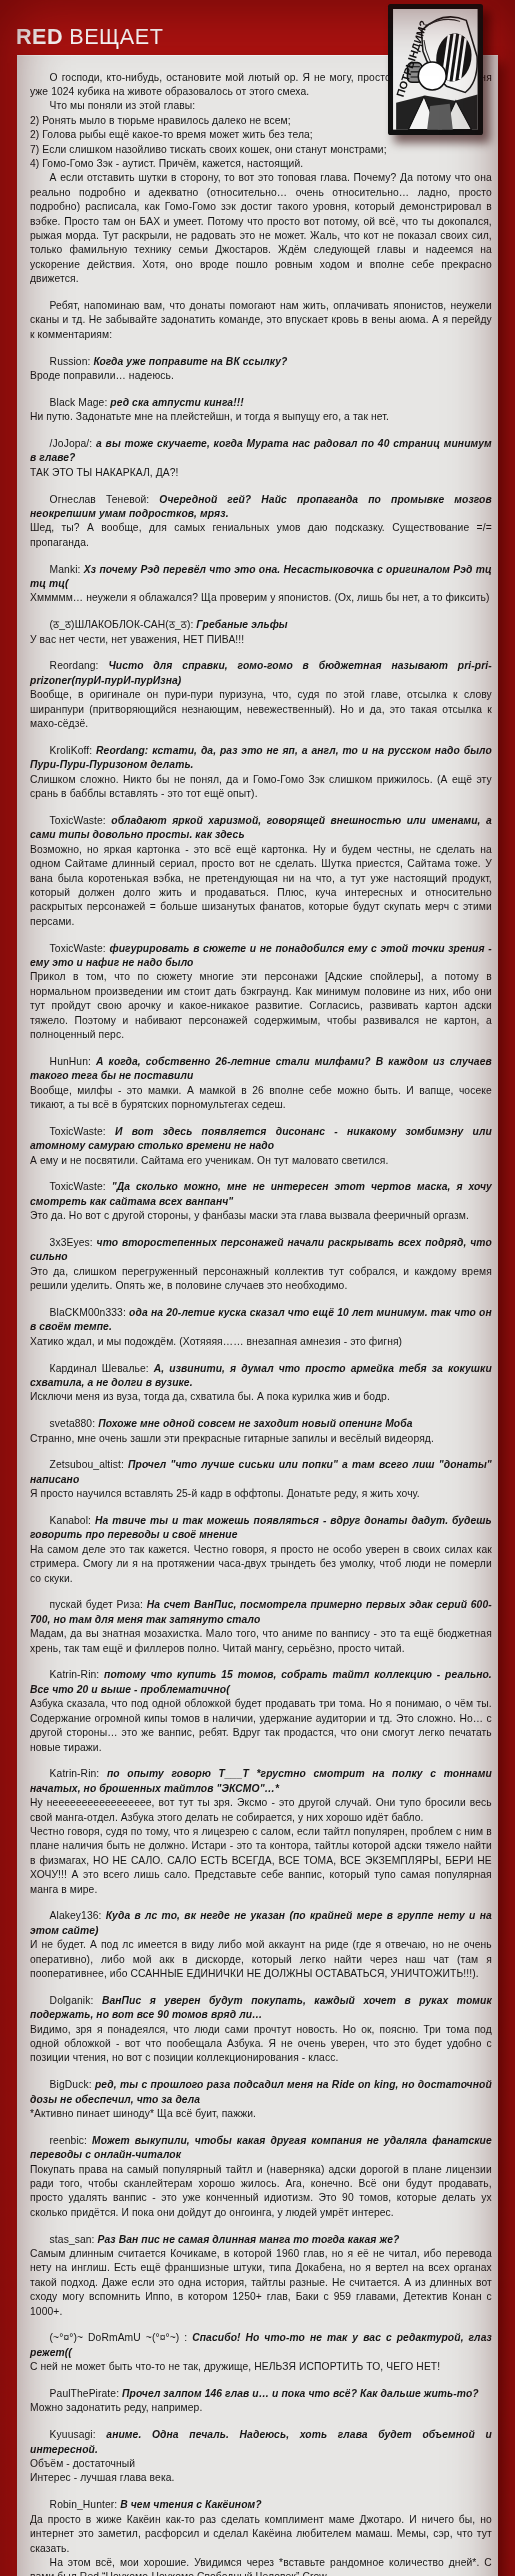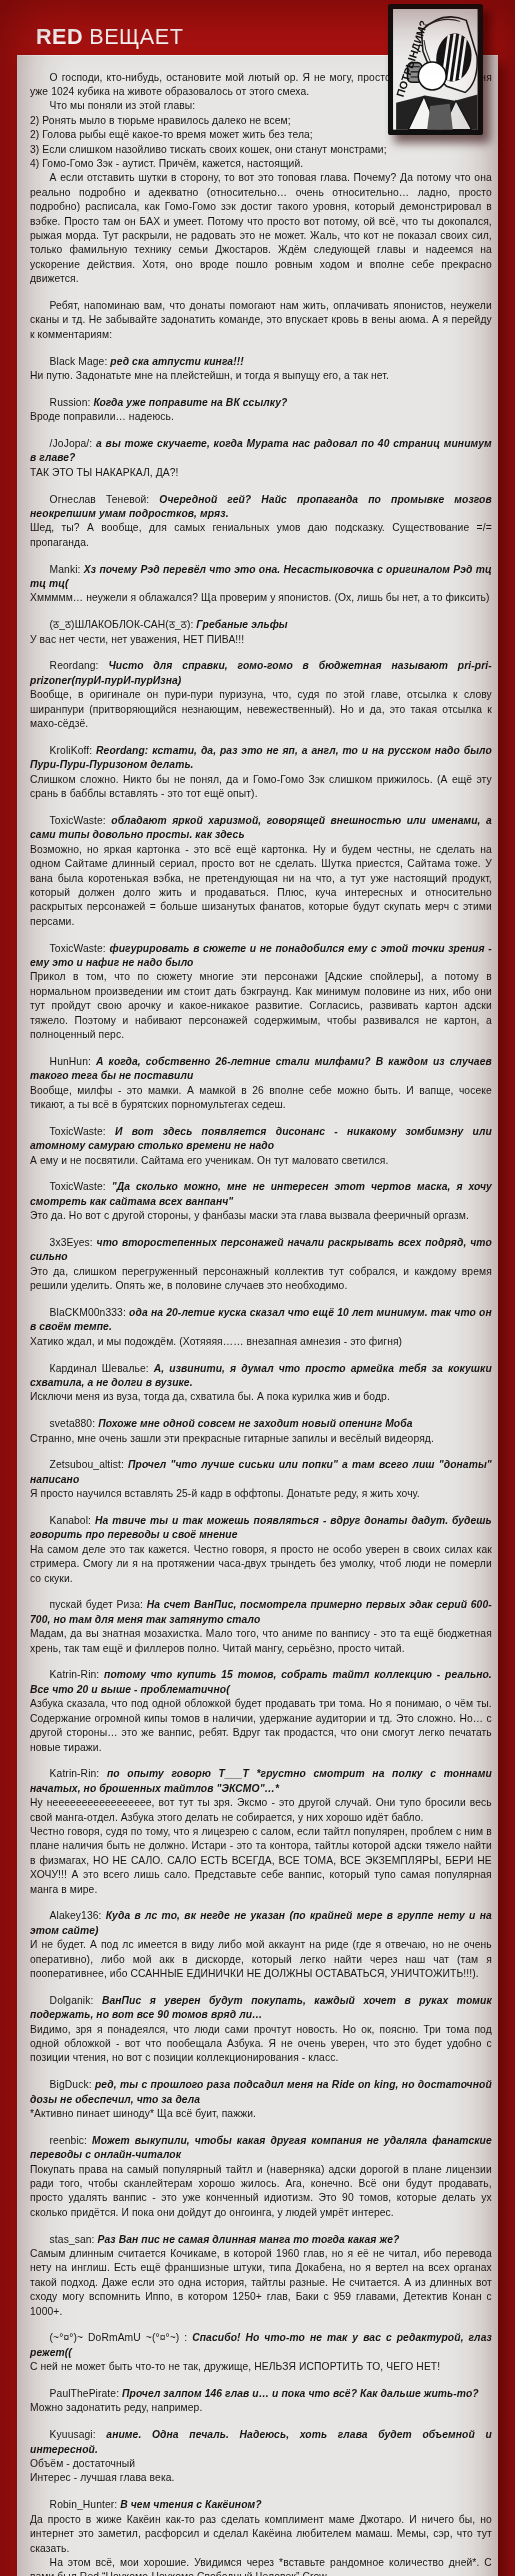--- a/index.html
+++ b/index.html
@@ -7,21 +7,21 @@
     width:515px;height:2688px;position:relative;overflow:hidden;
     background:#ab1210;
     font-family:"Liberation Sans",sans-serif;
   }
   .vignette{
     position:absolute;inset:0;pointer-events:none;z-index:50;
     box-shadow:inset 0 0 57px 7.2px rgba(60,0,0,.55);
   }
   
   .header-title{
-    position:absolute;top:24px;left:36px;color:#ffffff;
+    position:absolute;top:24px;left:16px;color:#ffffff;
     font-size:21.6px;letter-spacing:0.5px;white-space:nowrap;z-index:5;
   }
   .header-title .brand{font-weight:800;}
   .header-title .rest{font-weight:400;margin-left:6.2px;}
   
   .panel{
     position:absolute;left:17px;top:55px;width:481px;height:2545px;
     background:#e7e6e4;z-index:2;
     box-shadow:7.2px 8.2px 11.3px rgba(55,0,0,.55), inset 0 1px 0 rgba(255,255,255,.5);
   }
@@ -84,35 +84,35 @@
     <text transform="translate(20 172) rotate(-72)" font-size="21" font-weight="700" fill="#111111" font-family="Liberation Sans, sans-serif">ПОТРЫНДИМ?</text>
   </svg>
 </div>
 
 <div class="panel">
   <div class="panel-inner">
     <p class="indent">О господи, кто-нибудь, остановите мой лютый ор. Я не могу, просто вот не могу, у меня уже 1024 кубика на животе образовалось от этого смеха.</p>
     <p class="indent">Что мы поняли из этой главы:</p>
     <p>2) Ронять мыло в тюрьме нравилось далеко не всем;</p>
     <p>2) Голова рыбы ещё какое-то время может жить без тела;</p>
-    <p>3) Если слишком назойливо тискать своих кошек, они станут монстрами;</p>
+    <p>7) Если слишком назойливо тискать своих кошек, они станут монстрами;</p>
     <p>4) Гомо-Гомо Зэк - аутист. Причём, кажется, настоящий.</p>
     <p class="indent">А если отставить шутки в сторону, то вот это топовая глава. Почему? Да потому что она реально подробно и адекватно (относительно… очень относительно… ладно, просто подробно) расписала, как Гомо-Гомо зэк достиг такого уровня, который демонстрировал в вэбке. Просто там он БАХ и умеет. Потому что просто вот потому, ой всё, что ты докопался, рыжая морда. Тут раскрыли, не радовать это не может. Жаль, что кот не показал своих сил, только фамильную технику семьи Джостаров. Ждём следующей главы и надеемся на ускорение действия. Хотя, оно вроде пошло ровным ходом и вполне себе прекрасно движется.</p>
     <p class="indent gap-before">Ребят, напоминаю вам, что донаты помогают нам жить, оплачивать японистов, неужели сканы и тд. Не забывайте задонатить команде, это впускает кровь в вены аюма. А я перейду к комментариям:</p>
 
     <div>
 
         <div class="comment">
+          <p class="q indent"><span class="user">Russion:</span> <span class="ctext">Когда уже поправите на ВК ссылку?</span></p>
+          <p class="reply">Вроде поправили… надеюсь.</p>
+        </div>
+
+        <div class="comment">
           <p class="q indent"><span class="user">Black Mage:</span> <span class="ctext">ред ска атпусти кинга!!!</span></p>
           <p class="reply">Ни путю. Задонатьте мне на плейстейшн, и тогда я выпущу его, а так нет.</p>
-        </div>
-
-        <div class="comment">
-          <p class="q indent"><span class="user">Russion:</span> <span class="ctext">Когда уже поправите на ВК ссылку?</span></p>
-          <p class="reply">Вроде поправили… надеюсь.</p>
         </div>
 
         <div class="comment">
           <p class="q indent"><span class="user">/JoJopa/:</span> <span class="ctext">а вы тоже скучаете, когда Мурата нас радовал по 40 страниц минимум в главе?</span></p>
           <p class="reply">ТАК ЭТО ТЫ НАКАРКАЛ, ДА?!</p>
         </div>
 
         <div class="comment">
           <p class="q indent"><span class="user">Огнеслав Теневой:</span> <span class="ctext">Очередной гей? Найс пропаганда по промывке мозгов неокрепшим умам подростков, мряз.</span></p>
           <p class="reply">Шед, ты? А вообще, для самых гениальных умов даю подсказку. Существование =/= пропаганда.</p>

